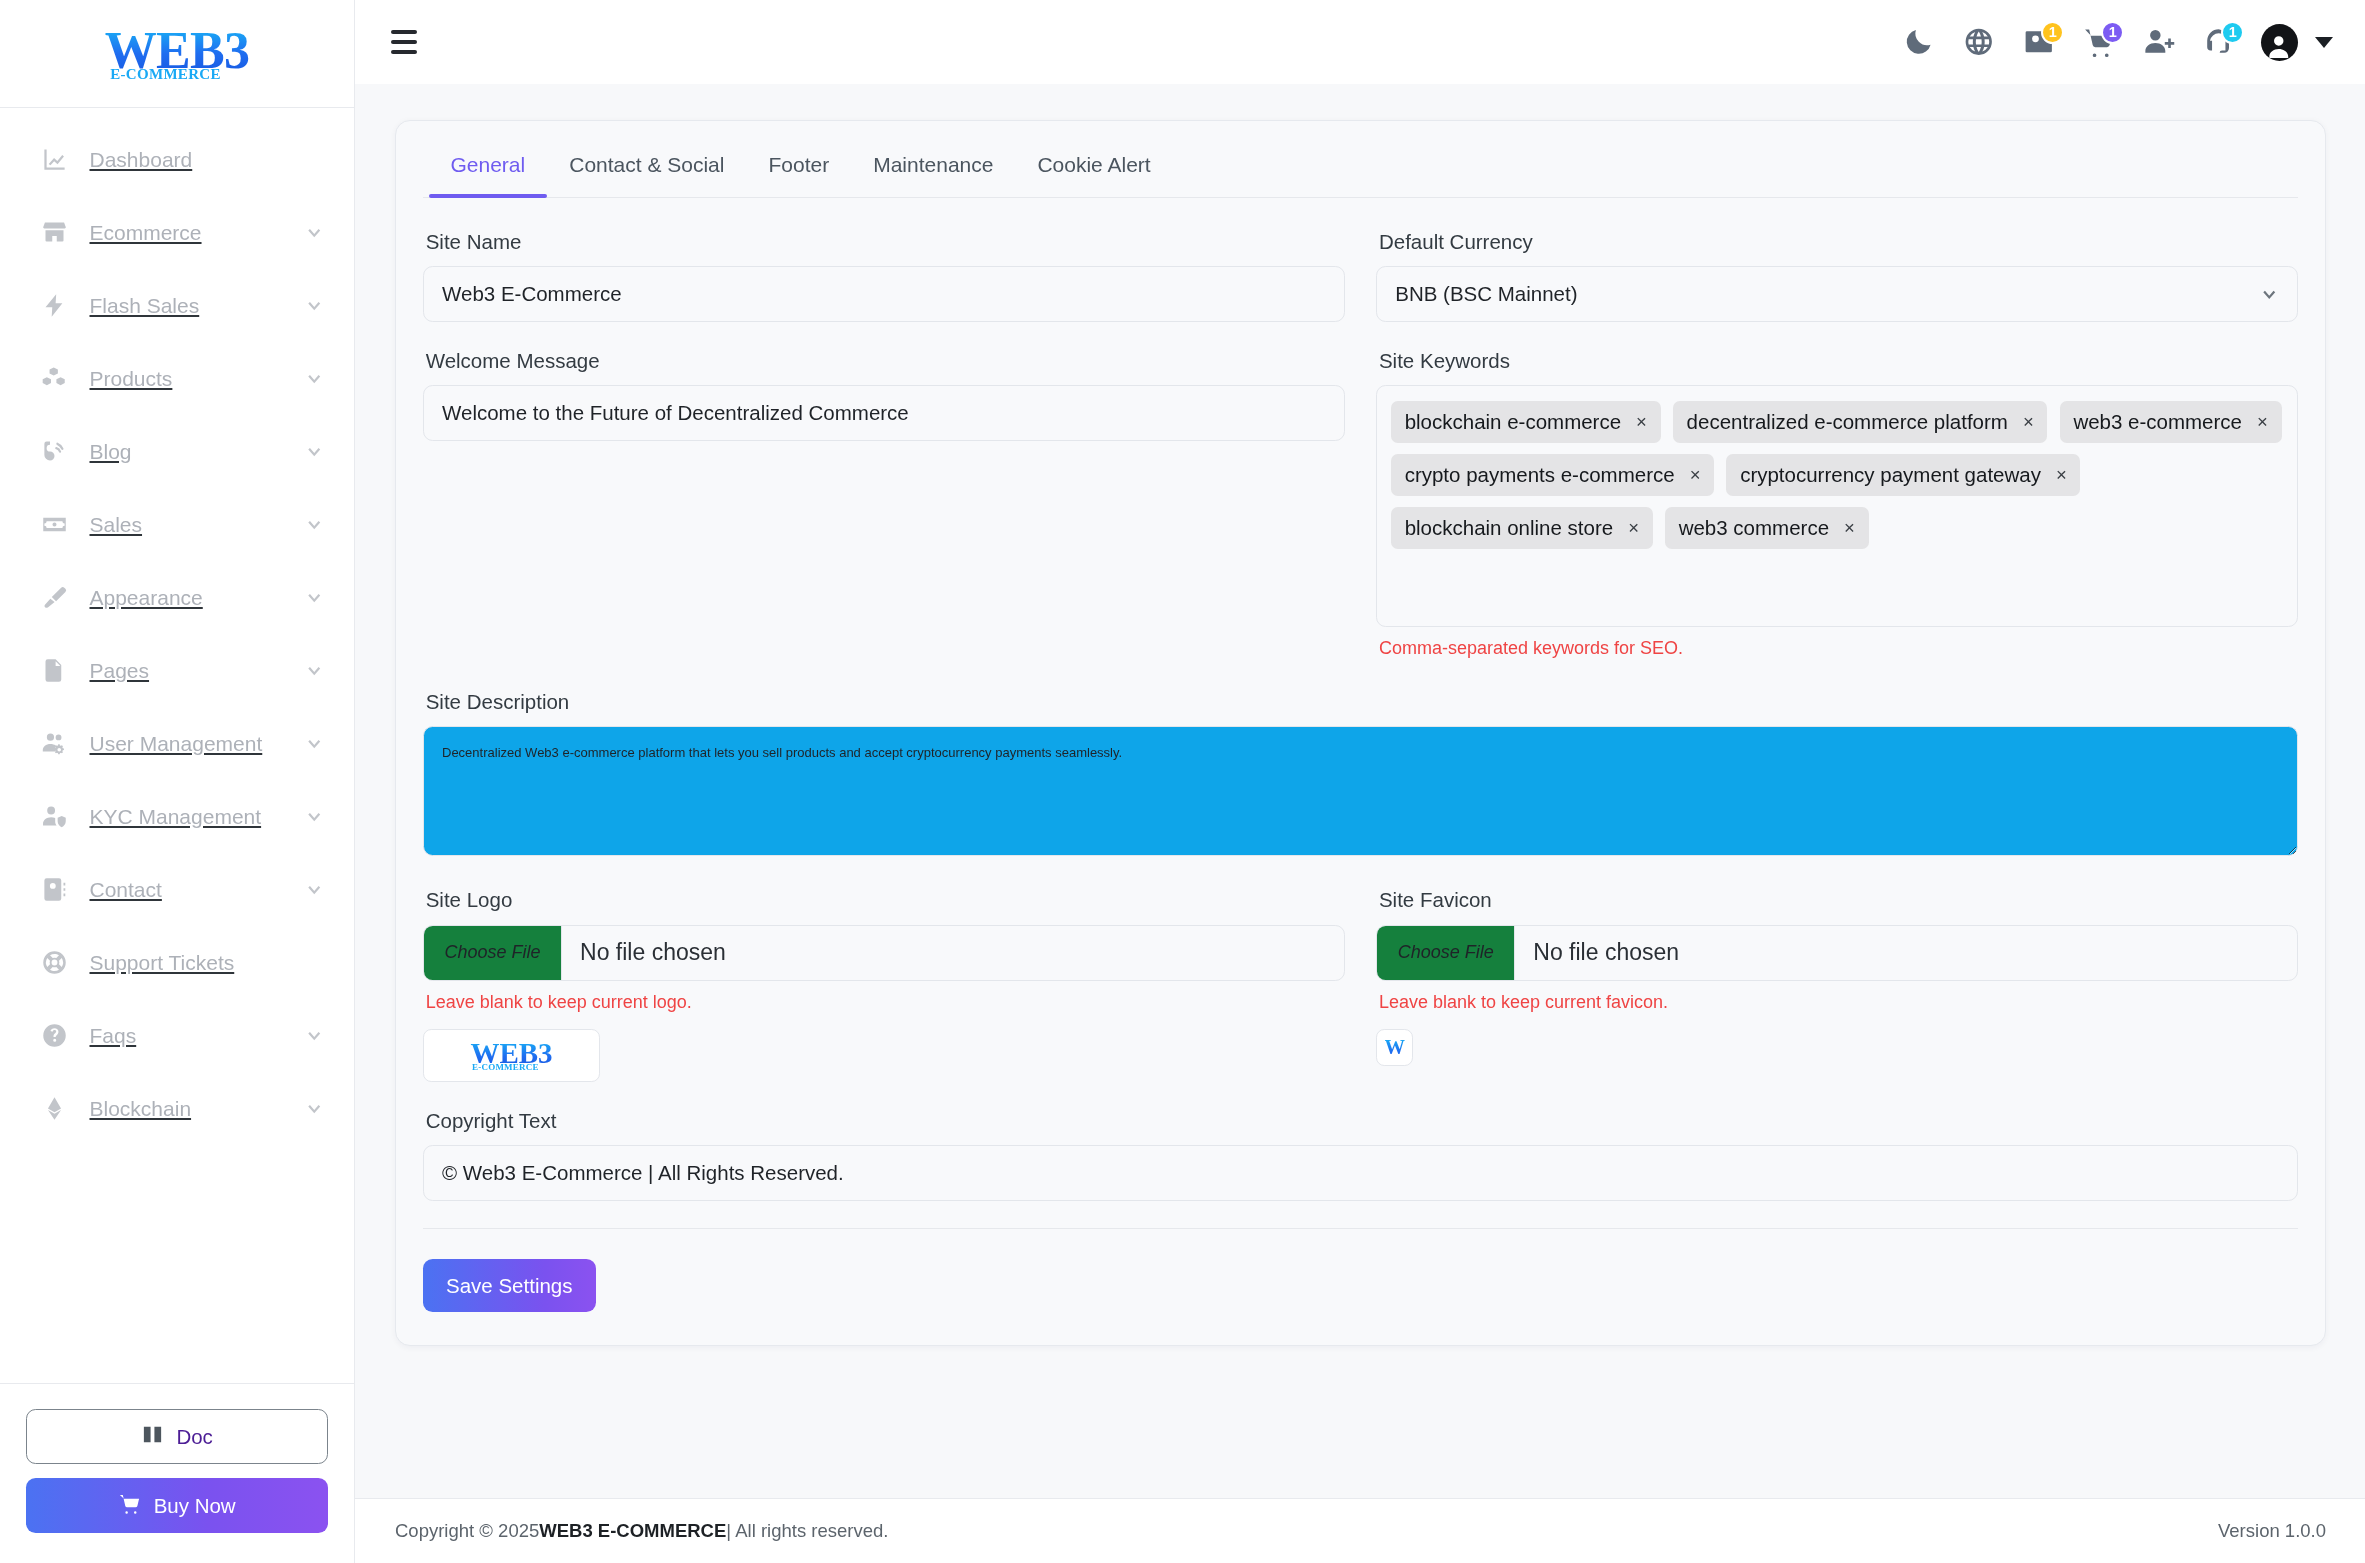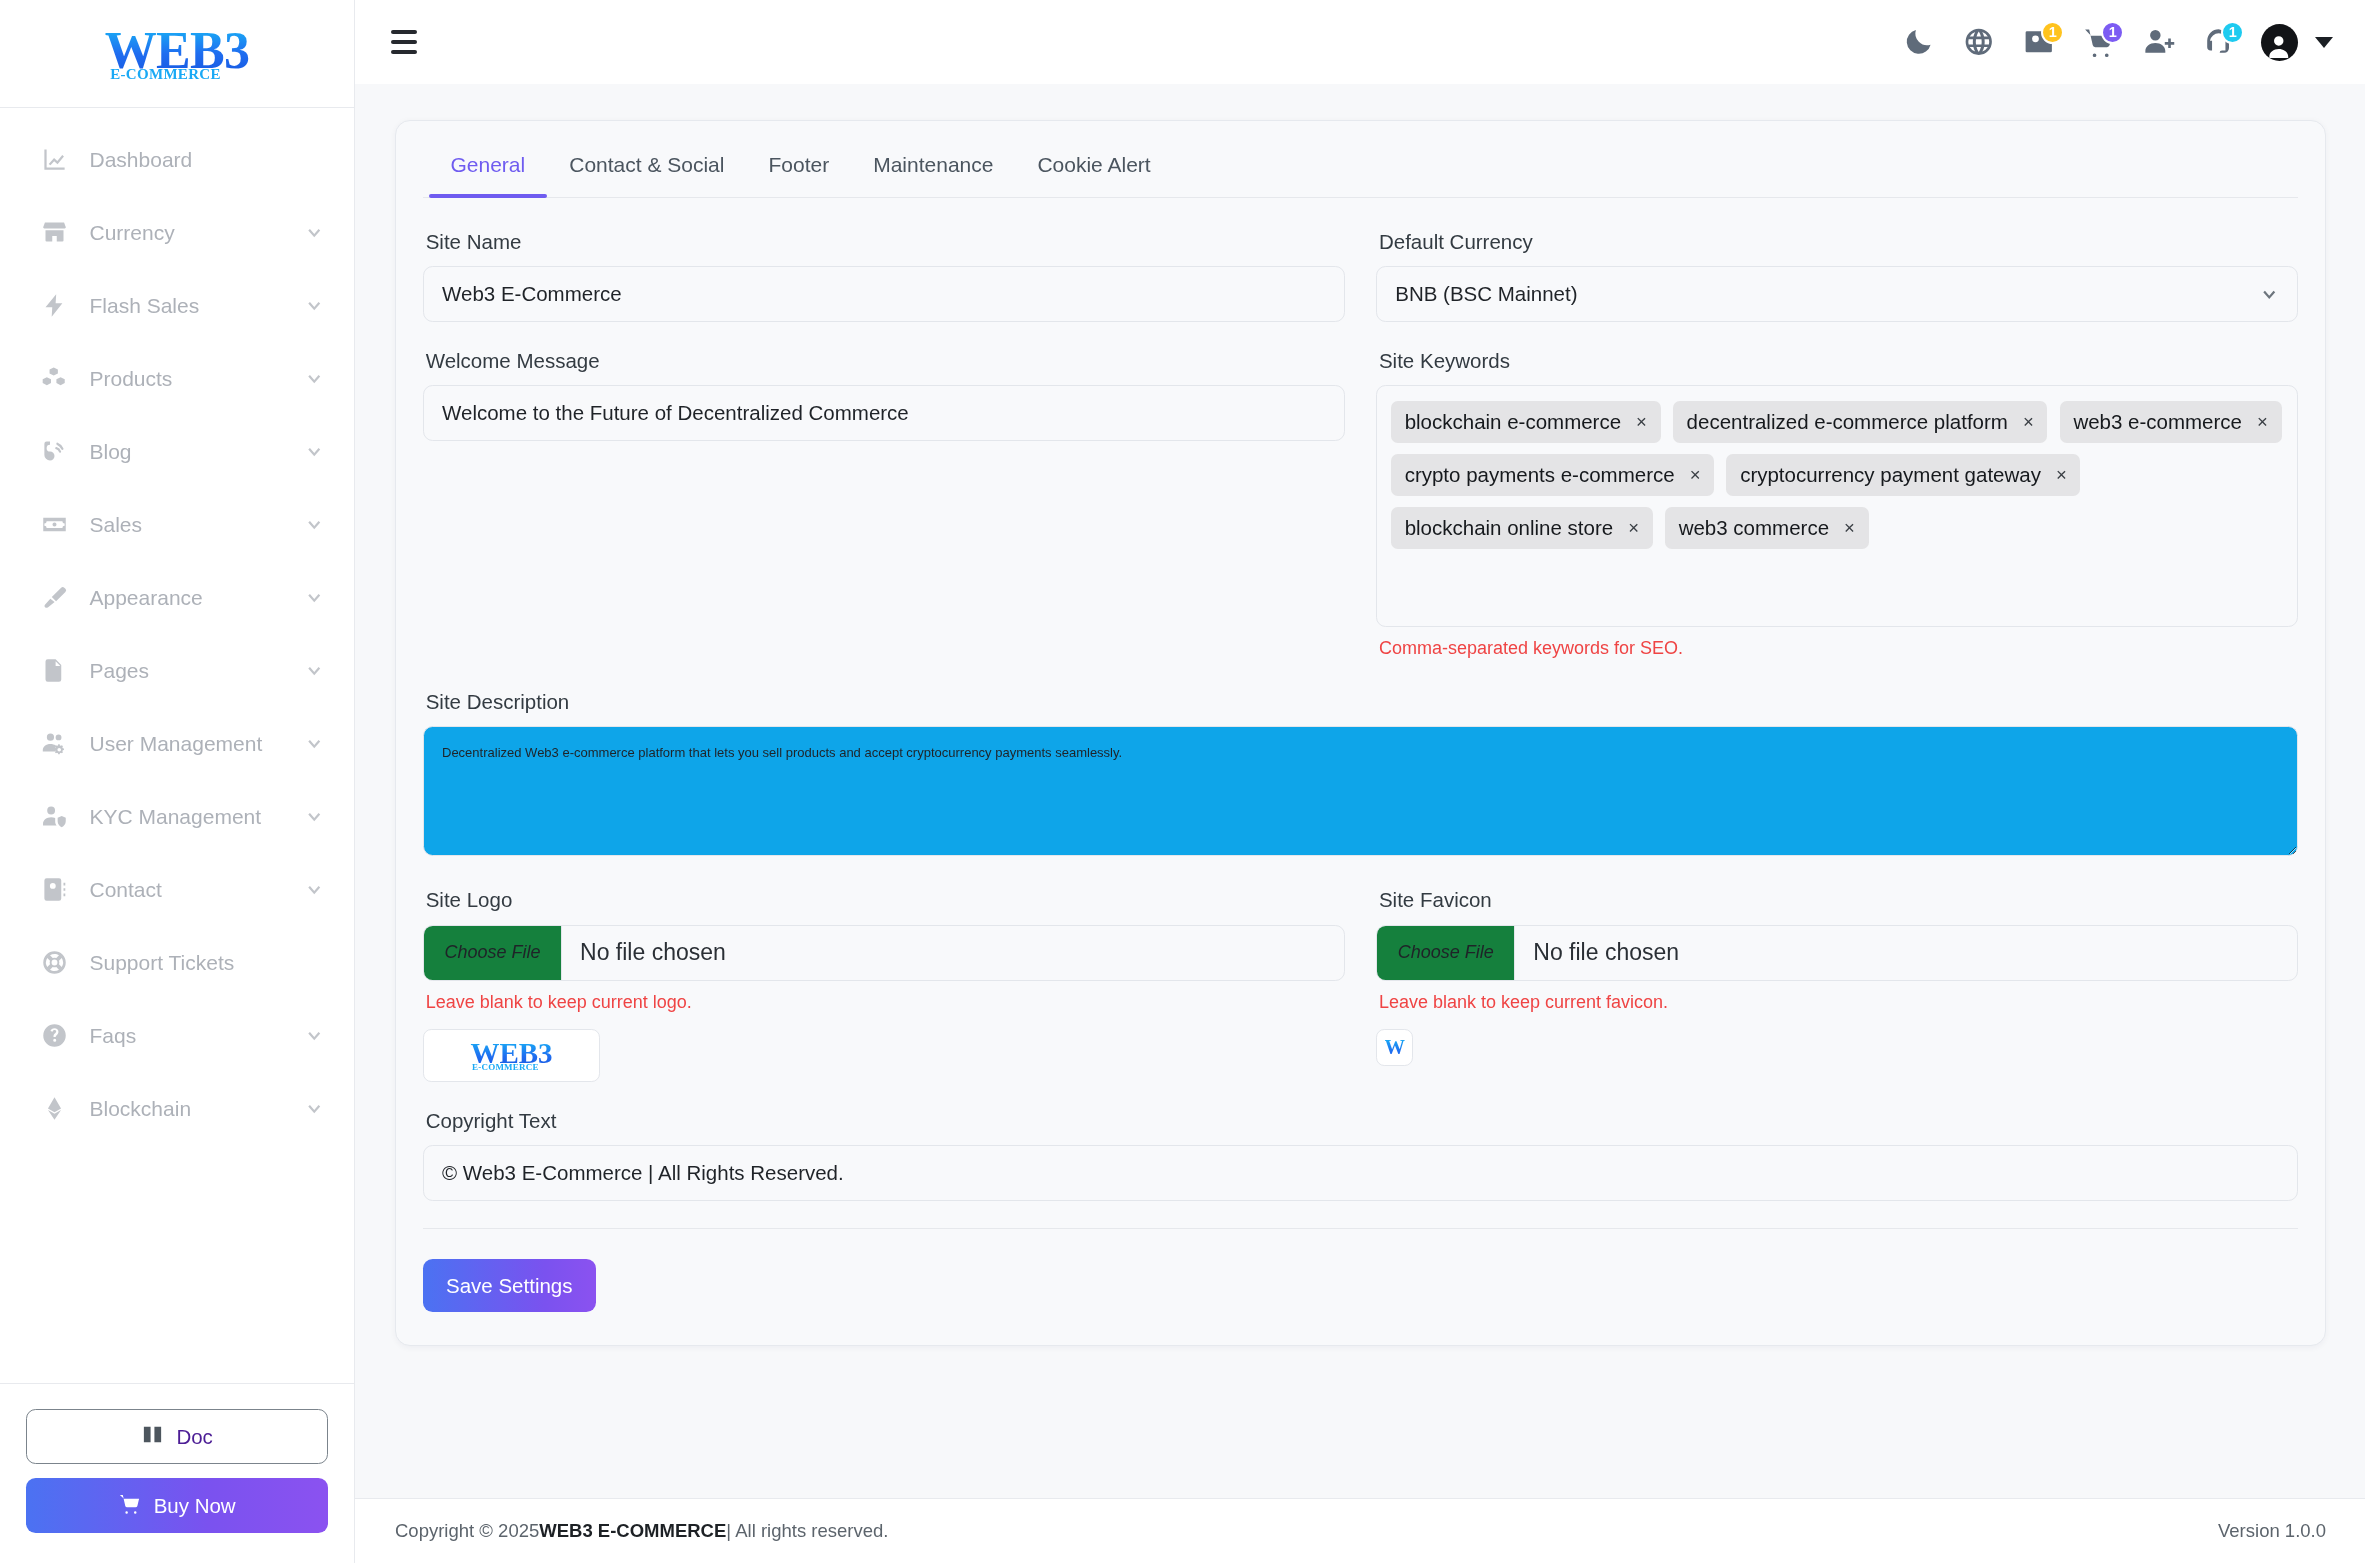--- a/index.html
+++ b/index.html
@@ -27,21 +27,21 @@
     font-weight:700;font-size:52px;letter-spacing:-0.7px;
     background:linear-gradient(180deg,#18b6f6 0%,#1f6df0 55%,#1757e0 100%);
     -webkit-background-clip:text;background-clip:text;color:transparent;
     -webkit-text-fill-color:transparent;
   }
   .brand-sub{
     font-family:"Liberation Serif","DejaVu Serif",serif;
     font-weight:700;font-size:15px;letter-spacing:0.3px;
     color:#1aa9f5;margin-top:-9.6px;margin-right:23px;
   }
-  .nav{flex:1 1 auto;overflow:hidden;padding-top:15px;}
+  .nav{flex:1 1 auto;overflow:hidden;padding-top:15px;text-decoration:underline;}
   .nav-item{
     display:flex;align-items:center;height:73px;padding:0 30px 0 40px;
     color:#adb1b8;font-size:21px;cursor:pointer;gap:20.5px;
   }
   .nav-item .ico{width:29px;height:29px;flex:0 0 29px;display:flex;align-items:center;justify-content:center;}
   .nav-item .ico svg{width:27px;height:27px;fill:#c2c5ca;}
   .nav-label{flex:1 1 auto;white-space:nowrap;}
   .chev{width:20.5px;height:20.5px;flex:0 0 20.5px;}
   .chev svg{width:20.5px;height:20.5px;stroke:#c2c5ca;fill:none;stroke-width:2.6;}
   .side-foot{
@@ -201,21 +201,21 @@
           </span>
           <span class="nav-label">Dashboard</span>
           <span class="chev"></span>
         </div>
         <div class="nav-item">
           <span class="ico">
             <svg viewBox="0 0 24 24" width="27" height="27">
               <path d="M3.5 3h17l1.5 4.2c.2.6-.3 1.3-1 1.3h-18c-.7 0-1.2-.7-1-1.3L3.5 3zM4 10h16v9a1 1 0 0 1-1 1h-5v-5H10v5H5a1 1 0 0 1-1-1v-9z"></path>
             </svg>
           </span>
-          <span class="nav-label">Currency</span>
+          <span class="nav-label">Ecommerce</span>
           <span class="chev"><svg viewBox="0 0 24 24">
               <polyline points="6 9 12 16 18 9"></polyline>
             </svg></span>
         </div>
         <div class="nav-item">
           <span class="ico">
             <svg viewBox="0 0 24 24" width="27" height="27">
               <path d="M13.5 2 4 13.5h6L9.5 22 19 10h-6l.5-8z"></path>
             </svg>
           </span>

